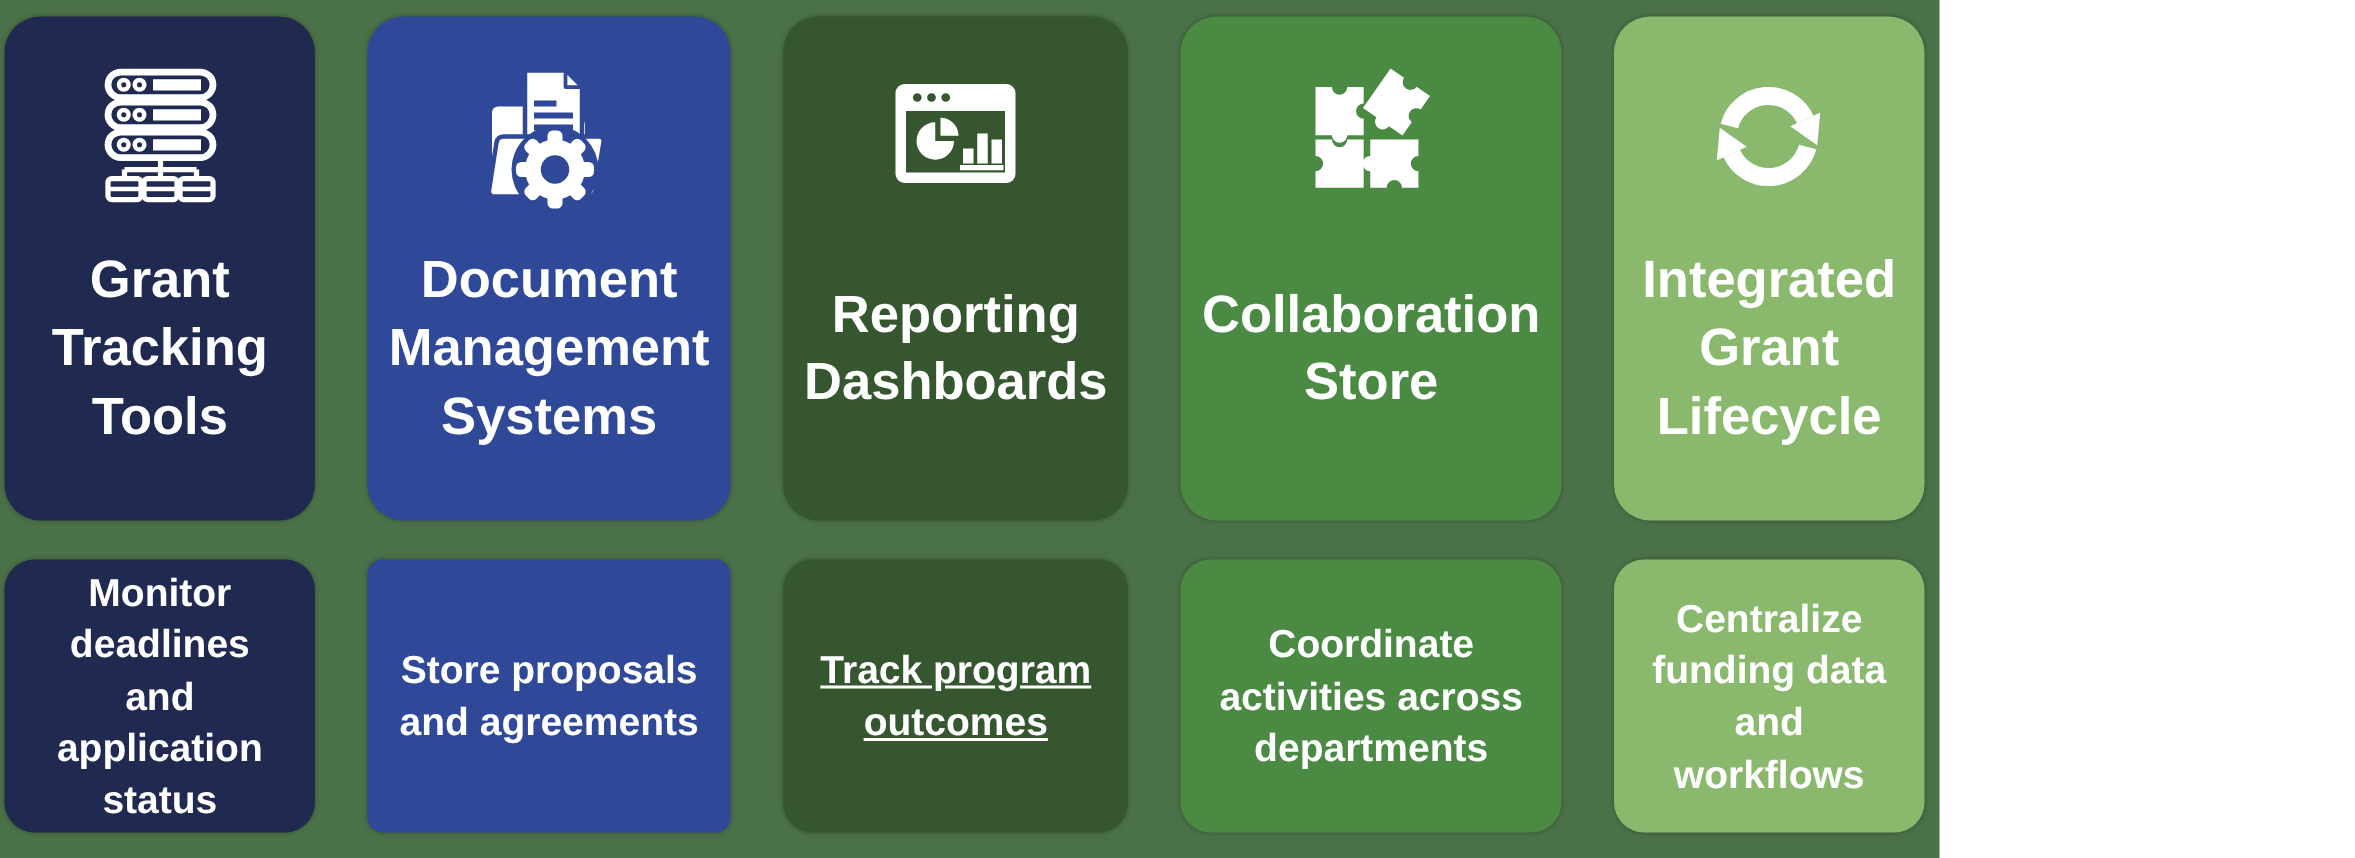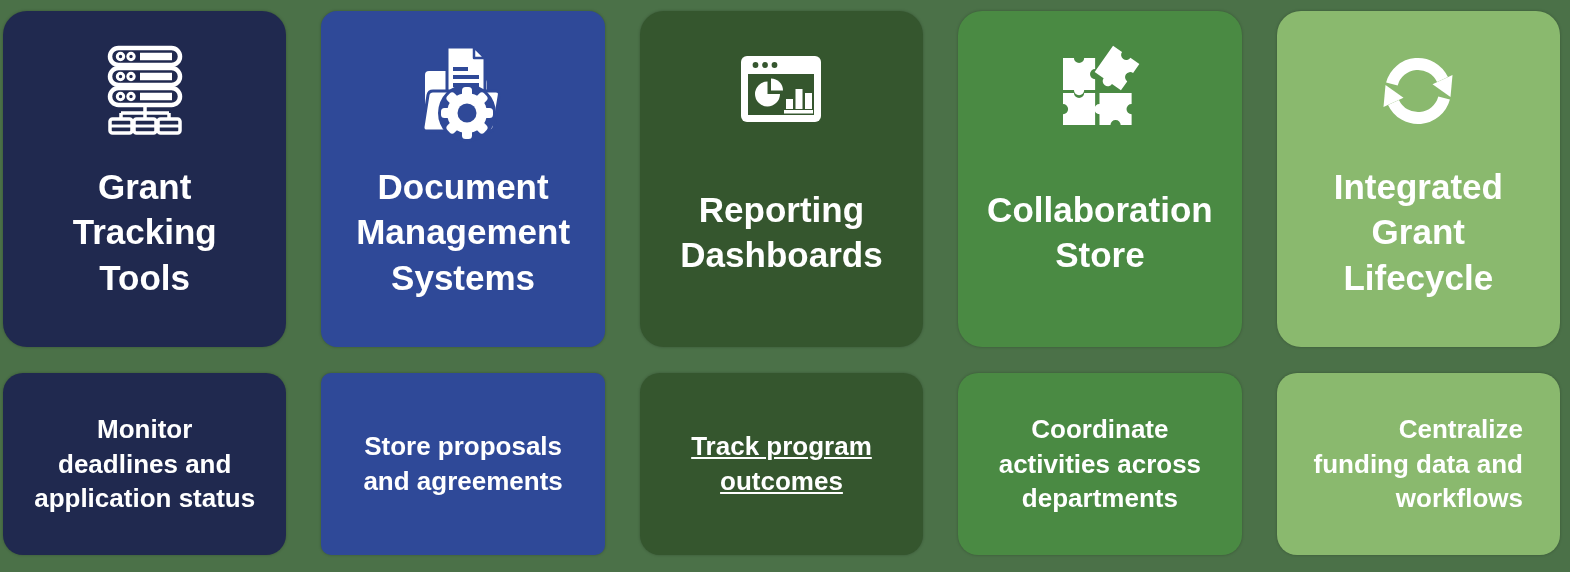--- a/index.html
+++ b/index.html
@@ -1,21 +1,21 @@
 <!DOCTYPE html>
 <html><head>
 <meta charset="utf-8">
 <style>
   html,body{margin:0;padding:0;}
   body{
     width:1570px;height:572px;
     font-family:"Liberation Sans",sans-serif;
     overflow:hidden;
   }
-  .page{width:1570px;height:572px;}
+  .page{width:1293px;height:572px;}
   .grid{
     display:grid;
     grid-template-columns:repeat(5,1fr);
     grid-template-rows:336px 182px;
     column-gap:35px;row-gap:26px;
     padding:11px 10px 17px 3px;
     box-sizing:border-box;
     width:100%;height:100%;
   }
   .top-card{
@@ -74,21 +74,21 @@
             <line x1="39" y1="83" x2="61" y2="83" stroke-width="3"></line>
             <line x1="63" y1="83" x2="85" y2="83" stroke-width="3"></line>
           </g>
         </svg>
       </div>
       <div class="title">Grant
 Tracking
 Tools</div>
     </div>
 
-    <div class="top-card" style="background-color: rgb(47, 73, 152); border-radius: 16px;">
+    <div class="top-card" style="background-color: rgb(47, 73, 152);">
       <div class="icon" style="color: rgb(47, 73, 152);">
         <svg viewBox="0 0 100 100" xmlns="http://www.w3.org/2000/svg">
           <rect x="12" y="28" width="30" height="18" rx="4" fill="#fff"></rect>
           <rect x="12" y="36" width="62" height="42" rx="4" fill="#fff"></rect>
           <path d="M34,4 H61 L72,15 V60 H34 Z" fill="#fff" stroke="currentColor" stroke-width="3" stroke-linejoin="round"></path>
           <path d="M61,4 V15 H72 Z" fill="#fff" stroke="currentColor" stroke-width="2.5" stroke-linejoin="round"></path>
           <g stroke="currentColor" stroke-width="4">
             <line x1="40" y1="26" x2="55" y2="26"></line>
             <line x1="40" y1="34" x2="66" y2="34"></line>
             <line x1="40" y1="42" x2="66" y2="42"></line>
@@ -176,20 +176,20 @@
     </div>
     <div class="bottom-card" style="background-color: rgb(53, 86, 46); text-decoration: underline;">
       <span>Track program
 outcomes</span>
     </div>
     <div class="bottom-card" style="background-color: rgb(74, 138, 67); text-align: center;">
       <span>Coordinate
 activities across
 departments</span>
     </div>
-    <div class="bottom-card" style="background-color: rgb(138, 185, 110); text-align: right;">
+    <div class="bottom-card" style="background-color: rgb(138, 185, 110);">
       <span>Centralize
 funding data and
 workflows</span>
     </div>
 
   </div>
 </div>
 
 </body></html>

